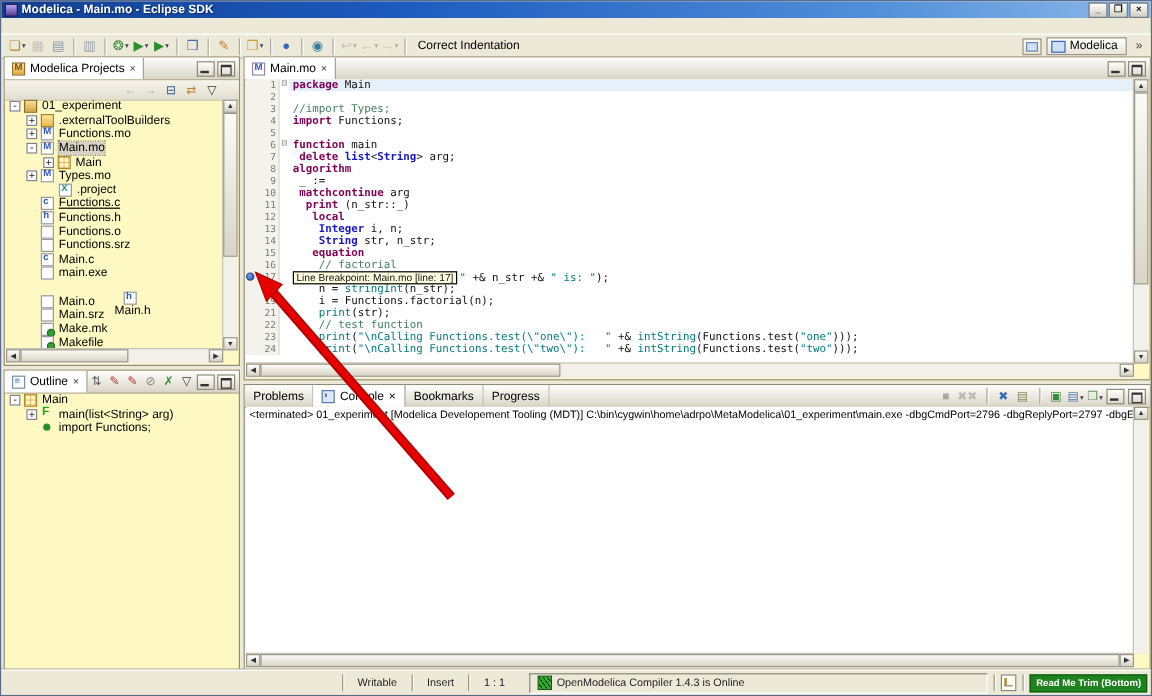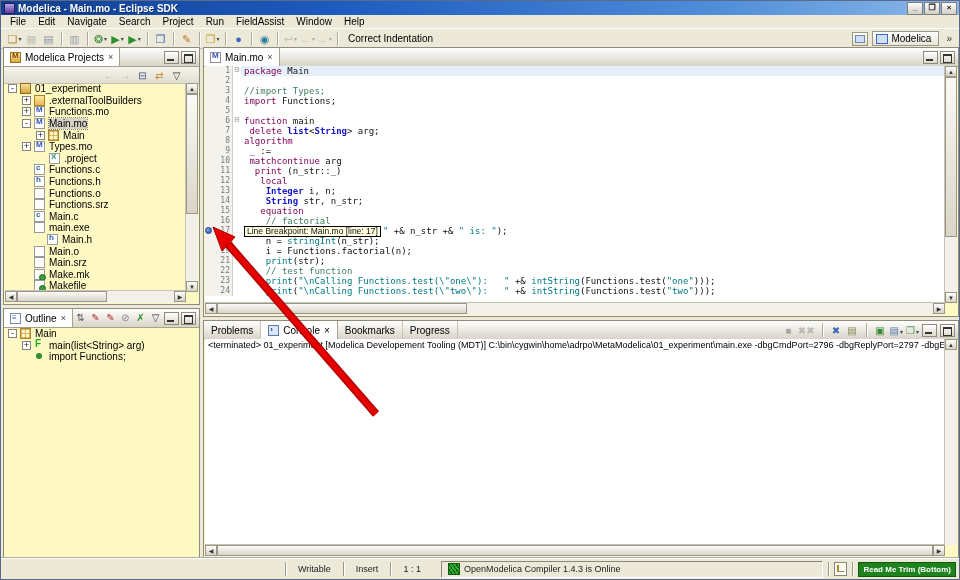--- a/index.html
+++ b/index.html
@@ -93,21 +93,21 @@
   #editor{left:202px;top:46px;width:756px;height:270px;}
   #edbody{position:absolute;left:1px;right:13px;top:18px;bottom:13px;overflow:hidden;background:#fff;}
   .cl{height:10px;display:flex;font:9px "DejaVu Sans Mono",monospace;line-height:10px;white-space:pre;}
   .bpcol{width:7px;flex:none;background:#f3f2ec;position:relative;}
   .bpdot{position:absolute;left:0;top:1px;width:7px;height:7px;border-radius:50%;
     background:radial-gradient(circle at 30% 30%,#7aa0e8,#2a55b8);border:1px solid #1a3a80;box-sizing:border-box;}
   .lnum{width:18px;flex:none;text-align:right;padding-right:2px;color:#7a7a7a;background:#f3f2ec;font-size:8px;}
   .fold{width:8px;flex:none;border-left:1px solid #d4d2c8;color:#8a8a8a;font-size:8px;line-height:8px;text-align:center;}
   .ctext{flex:1;padding-left:3px;color:#111;}
   .cl.hl .ctext{background:#e6f0fb;}
-  .tk-k{color:#7f0055;font-weight:normal;}
+  .tk-k{color:#7f0055;font-weight:bold;}
   .tk-c{color:#3f7f5f;}
   .tk-t{color:#1616c8;font-weight:bold;}
   .tk-f{color:#007a80;}
   .tk-s{color:#007a80;}
   .tk-p{color:#111;}
   #bptip{background:#fffee1;border:1px solid #000;font:8.5px "Liberation Sans",sans-serif;
     padding:0 2px;margin-right:2px;display:inline-block;height:9px;line-height:9px;position:relative;top:0;}
   
   #console{left:202px;top:319px;width:756px;height:239px;}
   .ctab{height:100%;display:flex;align-items:center;padding:0 7px;gap:4px;border-right:1px solid #c6c2b4;white-space:nowrap;}
@@ -146,31 +146,20 @@
 <div id="window">
 
   <div id="titlebar">
     <span class="tb-appicon"></span>
     <span id="title-text">Modelica - Main.mo - Eclipse SDK</span>
     <span class="winbtn">_</span>
     <span class="winbtn">❐</span>
     <span class="winbtn">×</span>
   </div>
 
-  <div id="menubar">
-      <span class="mi">File</span>
-      <span class="mi">Edit</span>
-      <span class="mi">Navigate</span>
-      <span class="mi">Search</span>
-      <span class="mi">Project</span>
-      <span class="mi">Run</span>
-      <span class="mi">FieldAssist</span>
-      <span class="mi">Window</span>
-      <span class="mi">Help</span>
-    </div>
 
   <div id="toolbar">
     <span id="tb-groups" style="display:flex;align-items:center;">
         <span class="tbtn" style="color: rgb(181, 138, 46);">❏<span class="dd">▾</span></span>
         <span class="tbtn dis" style="color: rgb(125, 135, 149);">▦</span>
         <span class="tbtn" style="color: rgb(141, 151, 165);">▤</span>
         <span class="tsep"></span>
         <span class="tbtn" style="color: rgb(154, 162, 174);">▥</span>
         <span class="tsep"></span>
         <span class="tbtn" style="color: rgb(60, 138, 60);">❂<span class="dd">▾</span></span>
@@ -251,21 +240,21 @@
         <div class="trow" style="padding-left: 17px;">
           <span class="exp">+</span>
           <span class="ti ti-mo"></span>
           <span class="tlabel">Types.mo</span>
         </div>
         <div class="trow" style="padding-left: 32px;">
           <span class="exp none"></span>
           <span class="ti ti-xf"></span>
           <span class="tlabel">.project</span>
         </div>
-        <div class="trow" style="padding-left: 17px;">
+        <div class="trow" style="padding-left: 17px; text-decoration: underline;">
           <span class="exp none"></span>
           <span class="ti ti-cf"></span>
           <span class="tlabel">Functions.c</span>
         </div>
         <div class="trow" style="padding-left: 17px;">
           <span class="exp none"></span>
           <span class="ti ti-hf"></span>
           <span class="tlabel">Functions.h</span>
         </div>
         <div class="trow" style="padding-left: 17px;">
@@ -281,21 +270,21 @@
         <div class="trow" style="padding-left: 17px;">
           <span class="exp none"></span>
           <span class="ti ti-cf"></span>
           <span class="tlabel">Main.c</span>
         </div>
         <div class="trow" style="padding-left: 17px;">
           <span class="exp none"></span>
           <span class="ti ti-doc"></span>
           <span class="tlabel">main.exe</span>
         </div>
-        <div class="trow" style="padding-left: 30px;">
+        <div class="trow" style="padding-left: 30px; flex-direction: column;">
           <span class="exp none"></span>
           <span class="ti ti-hf"></span>
           <span class="tlabel">Main.h</span>
         </div>
         <div class="trow" style="padding-left: 17px;">
           <span class="exp none"></span>
           <span class="ti ti-doc"></span>
           <span class="tlabel">Main.o</span>
         </div>
         <div class="trow" style="padding-left: 17px;">

